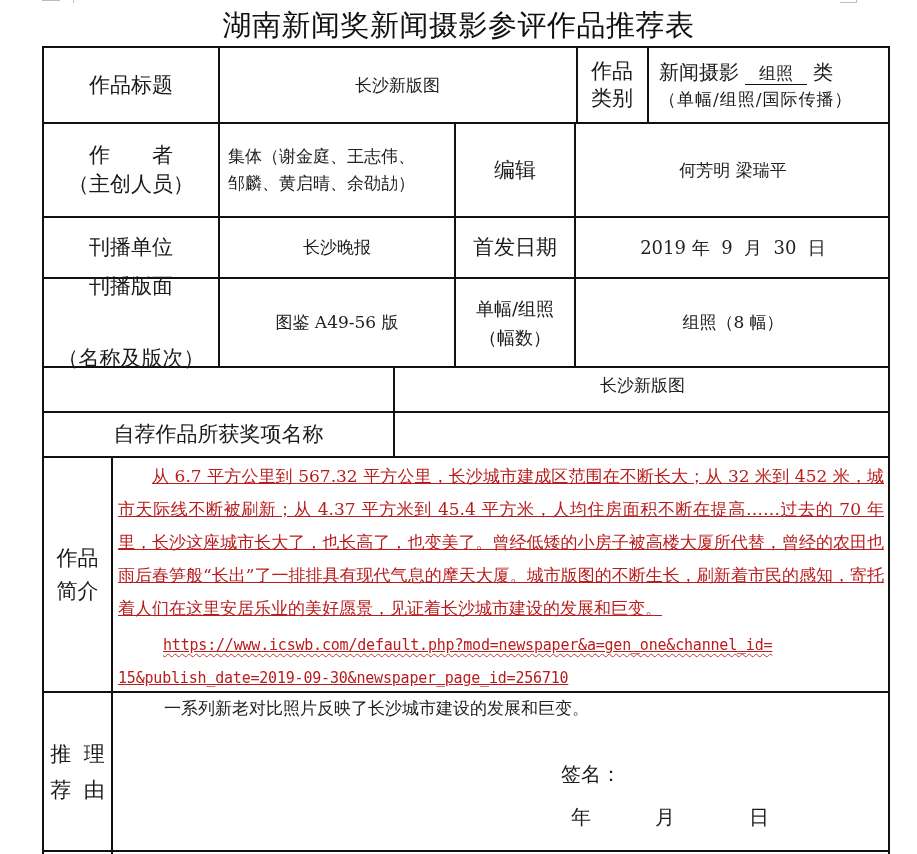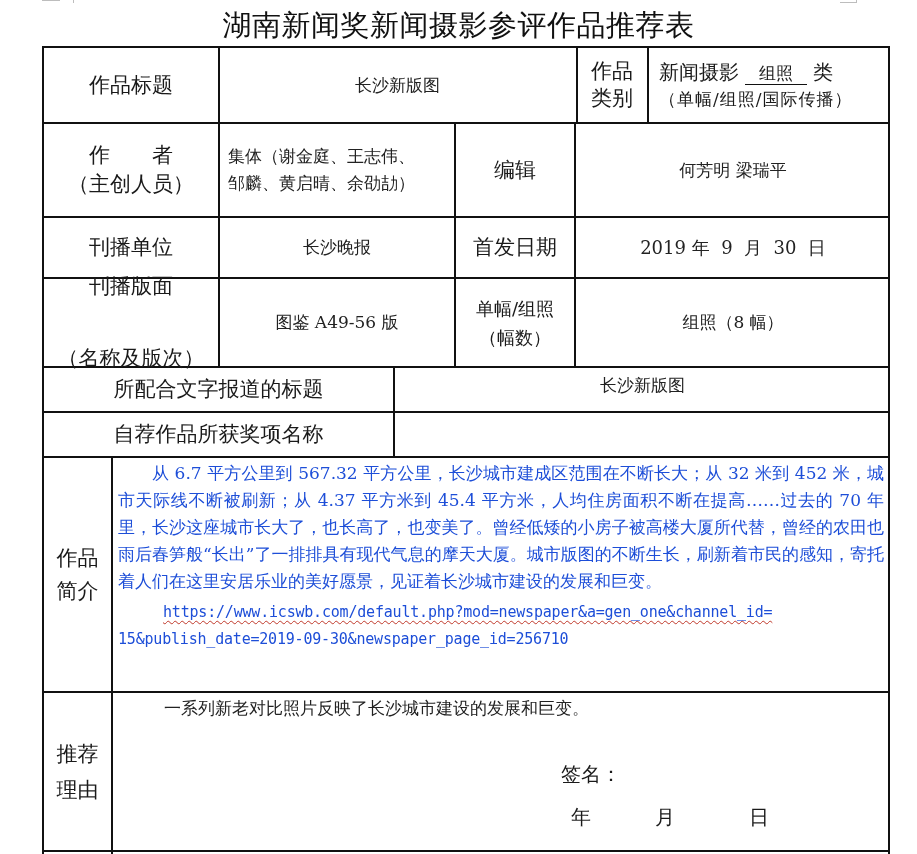--- a/index.html
+++ b/index.html
@@ -20,21 +20,21 @@
     box-sizing:border-box;
   }
   .cell {
     position:absolute; box-sizing:border-box;
     display:flex; align-items:center; justify-content:center; text-align:center;
   }
   .hline { position:absolute; height:2px; background:#111; }
   .vline { position:absolute; width:1.5px; background:#111; }
   .lbl { font-family: "DejaVu Sans", "Liberation Sans", sans-serif; font-size:21px; line-height:29px; color:#1a1a1a; }
   .val { font-size:17px; line-height:27px; color:#222; }
-  .para { font-size:17px; line-height:27px; color:#1d4ed8; text-align:justify; }
+  .para { font-size:17px; line-height:33px; color:#b91c1c; text-align:justify;text-decoration:underline; }
   .underline-slot { display:inline-block; border-bottom:1.5px solid #111; padding:0 14px 0 14px; margin:0 6px; line-height:22px; }
   .squiggle { text-decoration: underline wavy #c0392b; text-decoration-thickness:1px; text-underline-offset:3px; }
 </style>
 </head>
 <body>
 
 <div class="crop-mark" style="left:73px;top:0;width:1px;height:3px;"></div>
 <div class="crop-mark" style="left:42px;top:0;width:18px;height:1px;"></div>
 <div class="crop-mark" style="left:840px;top:2px;width:16px;height:1px;"></div>
 <div class="crop-mark" style="left:856px;top:0;width:1px;height:3px;"></div>
@@ -113,23 +113,20 @@
     <span>图鉴 A49-56 版</span>
   </div>
   <div class="cell lbl" style="left:412px;top:231px;width:118px;height:87px;flex-direction:column;font-size:18px;">
     <span>单幅/组照</span>
     <span>（幅数）</span>
   </div>
   <div class="cell val" style="left:532px;top:231px;width:314px;height:87px;">
     <span>组照（8 幅）</span>
   </div>
 
-  <div class="cell lbl" style="left:0;top:320px;width:349px;height:43px;">
-    <span>所配合文字报道的标题</span>
-  </div>
   <div class="cell val" style="left:351px;top:320px;width:495px;height:43px;align-items:flex-start;padding-top:4px;">
     <span>长沙新版图</span>
   </div>
 
   <div class="cell lbl" style="left:0;top:365px;width:349px;height:43px;">
     <span>自荐作品所获奖项名称</span>
   </div>
   <div class="cell val" style="left:351px;top:365px;width:495px;height:43px;">
     <span></span>
   </div>
@@ -139,21 +136,21 @@
     <span>简介</span>
   </div>
   <div style="position:absolute;left:74px;top:412px;width:766px;height:228px;">
     <div class="para" style="text-indent:2em;">从 6.7 平方公里到 567.32 平方公里，长沙城市建成区范围在不断长大；从 32 米到 452 米，城市天际线不断被刷新；从 4.37 平方米到 45.4 平方米，人均住房面积不断在提高……过去的 70 年里，长沙这座城市长大了，也长高了，也变美了。曾经低矮的小房子被高楼大厦所代替，曾经的农田也雨后春笋般“长出”了一排排具有现代气息的摩天大厦。城市版图的不断生长，刷新着市民的感知，寄托着人们在这里安居乐业的美好愿景，见证着长沙城市建设的发展和巨变。</div>
     <div class="para" style="margin-top:4px;font-family:'DejaVu Sans Mono','Liberation Mono',monospace;font-size:15px;letter-spacing:-0.2px;">
       <div style="text-indent:3em;" class="squiggle">https://www.icswb.com/default.php?mod=newspaper&amp;a=gen_one&amp;channel_id=</div>
       <div>15&amp;publish_date=2019-09-30&amp;newspaper_page_id=256710</div>
     </div>
   </div>
 
-  <div class="cell lbl" style="left:0;top:645px;width:67px;height:157px;flex-direction:column;line-height:36px;">
+  <div class="cell lbl" style="left:0;top:645px;width:67px;height:157px;flex-direction:row;line-height:36px;">
     <span>推荐</span>
     <span>理由</span>
   </div>
   <div style="position:absolute;left:120px;top:647px;width:700px;height:150px;">
     <div class="val">一系列新老对比照片反映了长沙城市建设的发展和巨变。</div>
   </div>
   <div class="lbl" style="position:absolute;left:517px;top:712px;font-size:20px;">签名：</div>
   <div style="position:absolute;left:527px;top:756px;font-family:Liberation Sans, sans-serif;font-size:20px;">
     <span style="display:inline-block;width:84px;">年</span><span style="display:inline-block;width:94px;">月</span><span>日</span>
   </div>

